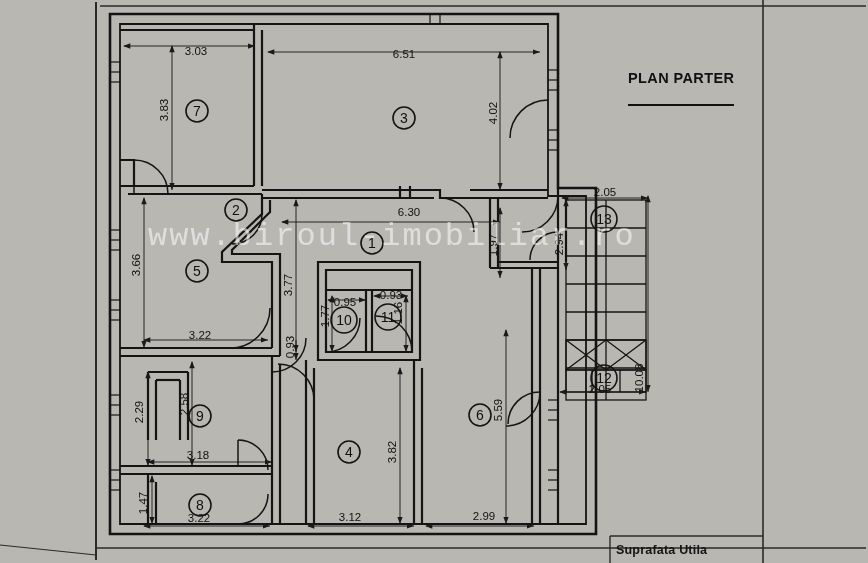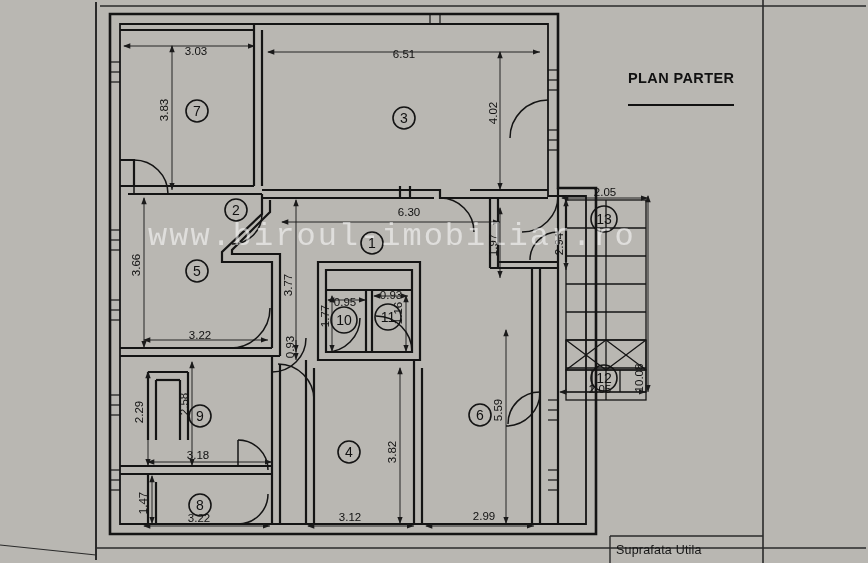--- a/index.html
+++ b/index.html
@@ -33,21 +33,21 @@
     color:#111;
     letter-spacing:.4px;
     border-bottom:2px solid #111;
     padding-bottom:18px;
   }
 
   .tblcap{
     position:absolute;
     left:616px; top:543px;
     font-size:12.5px;
-    font-weight:normal;
+    font-weight:bold;
     color:#151515;
     letter-spacing:.2px;
   }
 </style>
 </head>
 <body>
 
 <div id="stage">
 
   <svg id="plan" viewBox="0 0 868 563">

